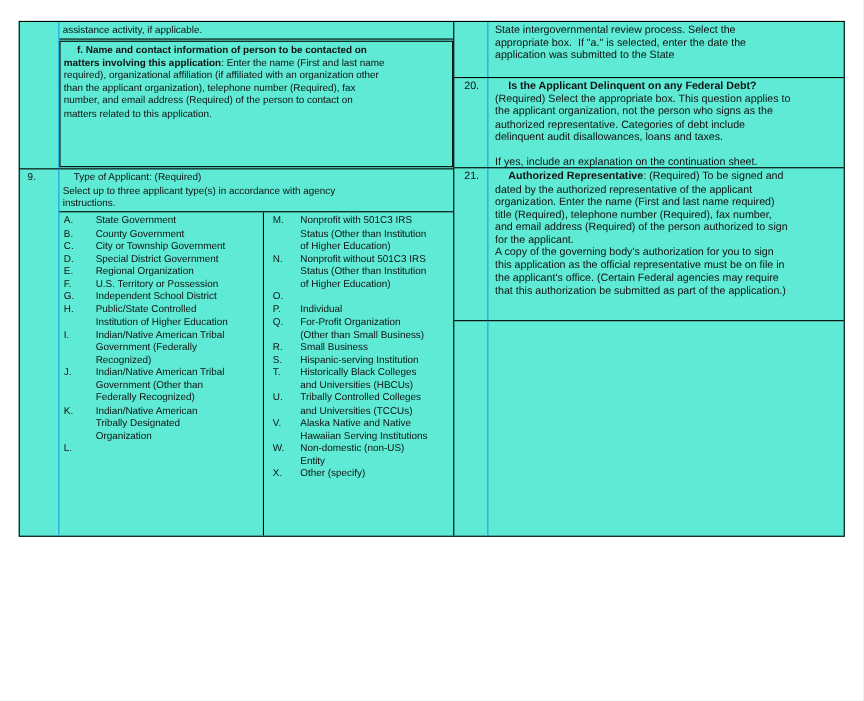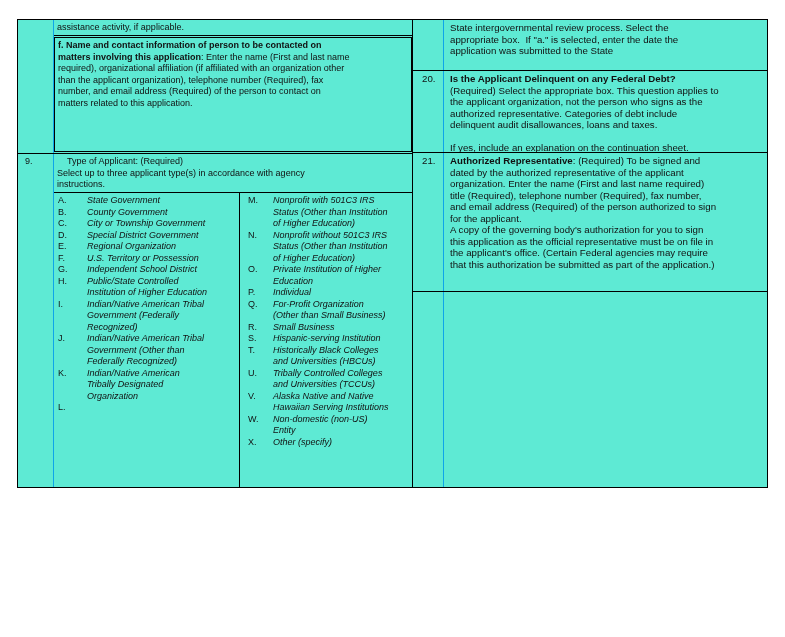--- a/index.html
+++ b/index.html
@@ -38,31 +38,31 @@
   .r9sub { white-space:pre; }
   .innertbl { flex:1; display:flex; min-height:0; overflow:hidden; }
   .icol1 { width:186px; border-right:1px solid #000; padding-top:2px; }
   .icol2 { flex:1; padding-top:2px; min-width:0; }
   .ti { display:flex; }
   .icol1 .ti { padding-left:4px; }
   .icol2 .ti { padding-left:8px; }
   .tletter { flex-shrink:0; }
   .icol1 .tletter { width:29px; }
   .icol2 .tletter { width:25px; }
-  .tlabel { white-space:pre;font-style:italic; }
+  .tlabel { white-space:pre; }
 
   
   .rrow { display:flex; }
   .rrow-top { height:51px; border-bottom:1px solid #000; }
   .rrow20 { height:82px; border-bottom:1px solid #000; }
   .rrow21 { height:139px; border-bottom:1px solid #000; }
   .rrow-empty { flex:1; }
   .rcontent { flex:1; padding:2px 0 0 6px; white-space:pre; overflow:hidden; min-width:0; }
 
-  .b { font-weight:bold; }
+  .b { font-weight:bold;margin-left:12px; }
 </style>
 </head>
 <body>
 
 <div class="doc-table">
 
   <div class="half half-left">
 
     <div class="lrow-top">
       <div class="numcell lnum"></div>
@@ -165,22 +165,20 @@
 
               <div class="ti">
                 <span class="tletter">N.</span>
                 <span class="tlabel">Nonprofit without 501C3 IRS
 Status (Other than Institution
 of Higher Education)</span>
               </div>
 
               <div class="ti">
                 <span class="tletter">O.</span>
-                <span class="tlabel">Private Institution of Higher
-Education</span>
               </div>
 
               <div class="ti">
                 <span class="tletter">P.</span>
                 <span class="tlabel">Individual</span>
               </div>
 
               <div class="ti">
                 <span class="tletter">Q.</span>
                 <span class="tlabel">For-Profit Organization

